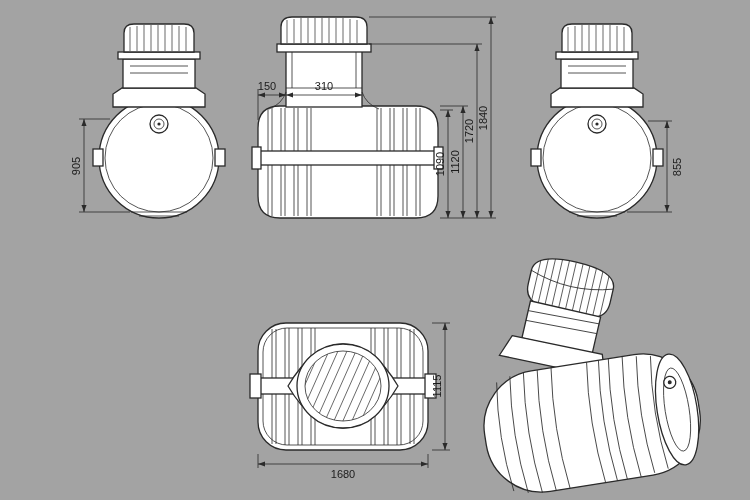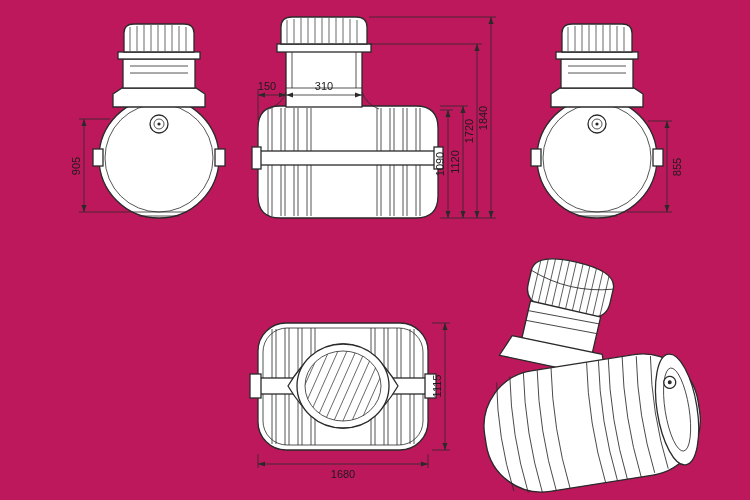--- a/index.html
+++ b/index.html
@@ -1,16 +1,16 @@
 <!DOCTYPE html>
 <html><head>
 <meta charset="utf-8">
 <style>
   html,body{margin:0;padding:0;background:#ffffff;}
-  .canvas{width:750px;height:500px;background:#be185d;overflow:hidden;}
+  .canvas{width:750px;height:500px;background:#a3a3a3;overflow:hidden;}
   svg{display:block;}
   svg text{font-family:"Liberation Sans",sans-serif;font-size:11px;fill:#1b1b1b;}
   .ol{fill:#ffffff;stroke:#2a2a2a;stroke-width:1.3;}
   .dt{fill:none;stroke:#2a2a2a;stroke-width:.8;}
   .dm{fill:none;stroke:#2a2a2a;stroke-width:.8;}
   .hatch{fill:none;stroke:#2a2a2a;stroke-width:.7;}
 </style>
 </head>
 <body>
 

